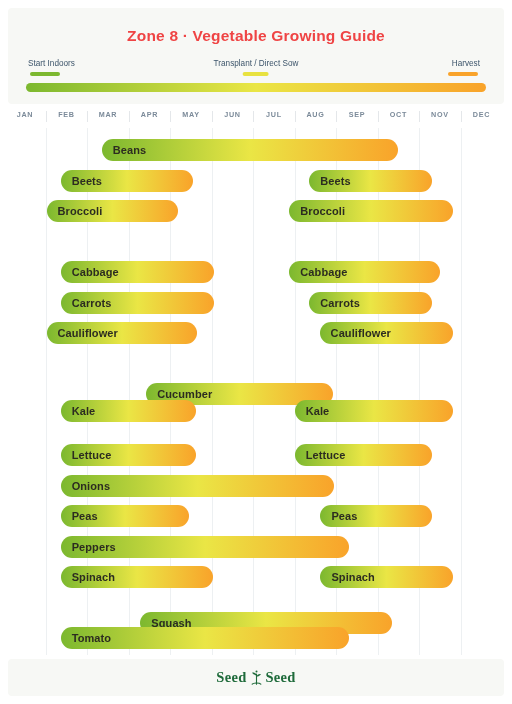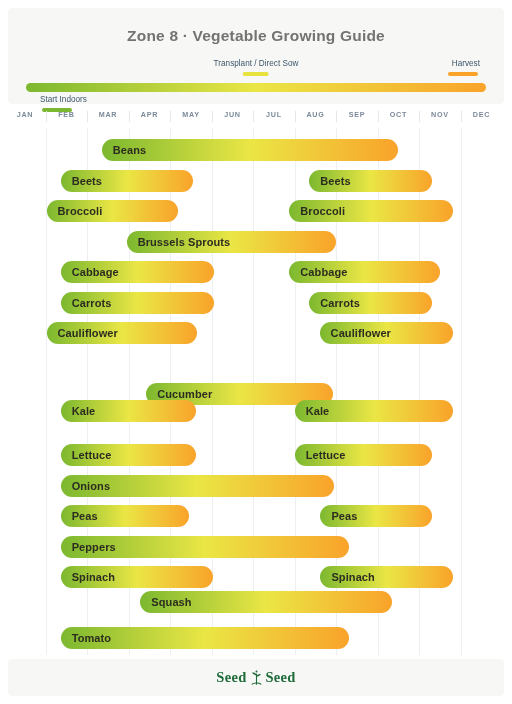--- a/index.html
+++ b/index.html
@@ -37,21 +37,21 @@
     box-sizing: border-box;
   }
 
   .chart-title {
     position: absolute;
     left: 0; right: 0;
     top: 19px;
     text-align: center;
     font-size: 15.5px;
     font-weight: bold;
-    color: #737373;
+    color: #ef4444;
     letter-spacing: 0.2px;
   }
 
   .legend {
     position: absolute;
     left: 16px;
     right: 16px;
     top: 50px;
     height: 22px;
   }
@@ -62,21 +62,21 @@
     color: #3d556b;
     white-space: nowrap;
   }
   .legend-item .lg-label { display: block; line-height: 11px; }
   .legend-item .lg-swatch {
     display: block;
     height: 3.5px;
     border-radius: 2px;
     margin-top: 3px;
   }
-  .legend-start { left: 16px; text-align: left; margin-top: 36px; }
+  .legend-start { left: 4px; text-align: left; }
   .legend-start .lg-swatch { width: 30px; margin-left: 2px; }
   .legend-mid { left: 50%; transform: translateX(-50%); text-align: center; }
   .legend-mid .lg-swatch { width: 26px; margin: 3px auto 0; }
   .legend-end { right: 8px; text-align: right; }
   .legend-end .lg-swatch { width: 30px; margin-left: auto; margin-right: 2px; }
 
   .legend-gradient {
     position: absolute;
     left: 18px;
     right: 18px;
@@ -260,25 +260,20 @@
         </div>
       </div>
       <div class="row" style="top: 69px;">
         <div class="bar" style="left: 46.53px; width: 131.14px; background: linear-gradient(to right, rgb(124, 184, 47) 0%, rgb(234, 230, 69) 50%, rgb(249, 163, 42) 100%);">
           <span class="bar-label">Broccoli</span>
         </div>
         <div class="bar" style="left: 289.305px; width: 163.925px; background: linear-gradient(to right, rgb(124, 184, 47) 0%, rgb(234, 230, 69) 50%, rgb(249, 163, 42) 100%);">
           <span class="bar-label">Broccoli</span>
         </div>
       </div>
-      <div class="row" style="top: 99.5px;">
-        <div class="bar" style="left: 126.625px; width: 209.575px; background: linear-gradient(to right, rgb(124, 184, 47) 0%, rgb(234, 230, 69) 50%, rgb(249, 163, 42) 100%);">
-          <span class="bar-label">Brussels Sprouts</span>
-        </div>
-      </div>
       <div class="row" style="top: 130px; padding-left: 24px;">
         <div class="bar" style="left: 60.64px; width: 153.55px; background: linear-gradient(to right, rgb(124, 184, 47) 0%, rgb(234, 230, 69) 50%, rgb(249, 163, 42) 100%);">
           <span class="bar-label">Cabbage</span>
         </div>
         <div class="bar" style="left: 289.305px; width: 150.645px; background: linear-gradient(to right, rgb(124, 184, 47) 0%, rgb(234, 230, 69) 50%, rgb(249, 163, 42) 100%);">
           <span class="bar-label">Cabbage</span>
         </div>
       </div>
       <div class="row" style="top: 160.5px;">
         <div class="bar" style="left: 60.64px; width: 153.55px; background: linear-gradient(to right, rgb(124, 184, 47) 0%, rgb(234, 230, 69) 50%, rgb(249, 163, 42) 100%);">
@@ -336,21 +331,21 @@
         </div>
       </div>
       <div class="row" style="top: 435px;">
         <div class="bar" style="left: 60.64px; width: 151.89px; background: linear-gradient(to right, rgb(124, 184, 47) 0%, rgb(234, 230, 69) 50%, rgb(249, 163, 42) 100%);">
           <span class="bar-label">Spinach</span>
         </div>
         <div class="bar" style="left: 320.43px; width: 132.8px; background: linear-gradient(to right, rgb(124, 184, 47) 0%, rgb(234, 230, 69) 50%, rgb(249, 163, 42) 100%);">
           <span class="bar-label">Spinach</span>
         </div>
       </div>
-      <div class="row" style="top: 460px;">
+      <div class="row" style="top: 481px;">
         <div class="bar" style="left: 140.32px; width: 251.905px; background: linear-gradient(to right, rgb(124, 184, 47) 0%, rgb(234, 230, 69) 50%, rgb(249, 163, 42) 100%);">
           <span class="bar-label">Squash</span>
         </div>
       </div>
       <div class="row" style="top: 496px;">
         <div class="bar" style="left: 60.64px; width: 288.01px; background: linear-gradient(to right, rgb(124, 184, 47) 0%, rgb(234, 230, 69) 50%, rgb(249, 163, 42) 100%);">
           <span class="bar-label">Tomato</span>
         </div>
       </div>
     </div>

